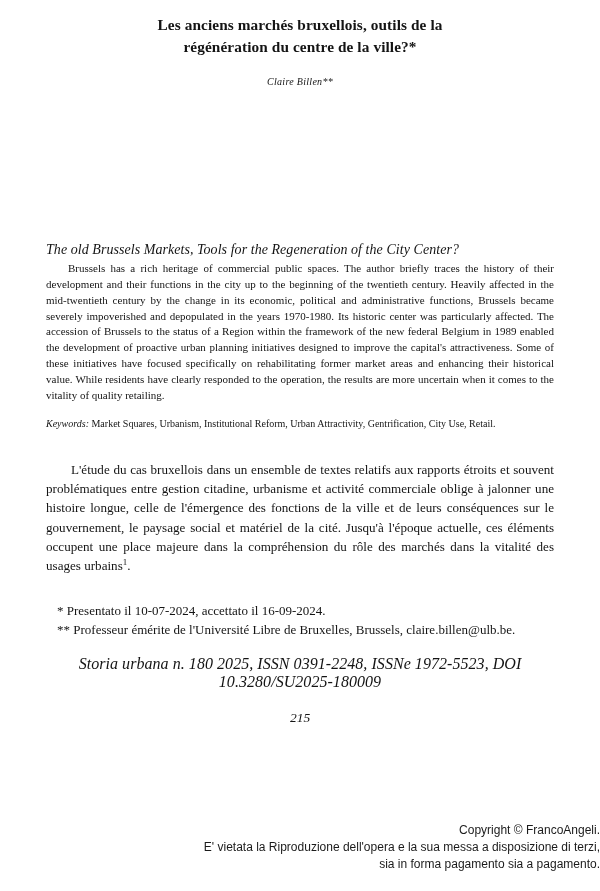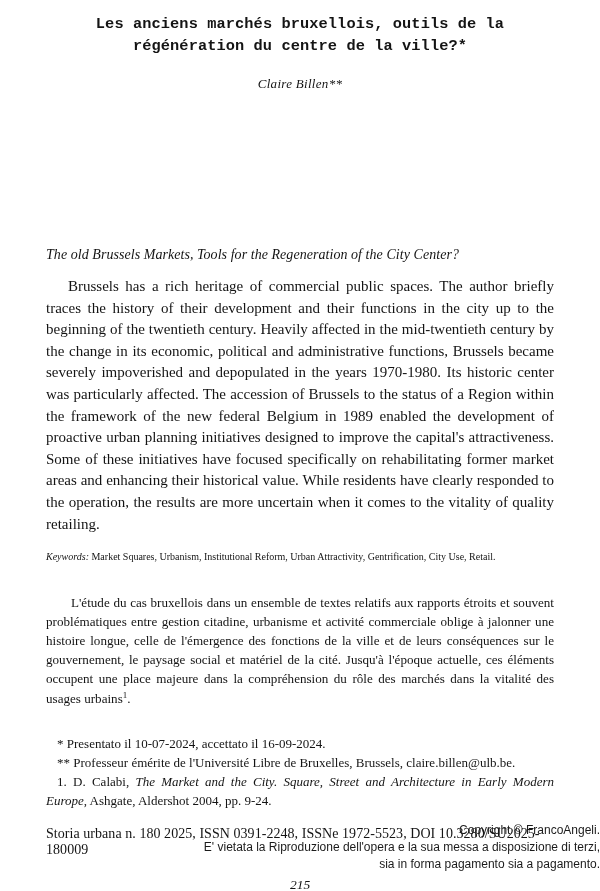--- a/index.html
+++ b/index.html
@@ -31,46 +31,46 @@
 
   
   .title {
     font-size: 15.3px;
     font-weight: bold;
     text-align: center;
     line-height: 1.42;
     margin-top: 14px;
     letter-spacing: 0.1px;
   }
-  .title-line { display: block; font-family: Liberation Mono, monospace; }
+  .title-line { display: block; }
 
   .author {
-    font-size: 13px;
+    font-size: 10px;
     font-style: italic;
     text-align: center;
     margin-top: 19px;
     letter-spacing: 0.3px;
   }
 
   
   .abstract-block {
     margin-top: 153px;
   }
   .subtitle-en {
     font-size: 14px;
     font-style: italic;
     text-align: left;
     line-height: 1.4;
     letter-spacing: 0.05px;
   }
   .abstract {
-    font-size: 15px;
+    font-size: 11px;
     text-align: justify;
     line-height: 1.44;
-    margin-top: 11px;
+    margin-top: 1px;
     text-indent: 22px;
     hyphens: none;
   }
   .keywords {
     font-size: 10px;
     text-align: justify;
     line-height: 1.44;
     margin-top: 14px;
   }
   .keywords .kw-label {
@@ -102,22 +102,23 @@
     text-align: justify;
   }
   .footnote.fn-num {
     margin-top: 0px;
   }
   .footnote i { font-style: italic; }
 
   
   .citation {
     margin-top: 15px;
-    font-size: 14px;
-    text-align: left;
+    font-size: 16px;
+    font-style: italic;
+    text-align: center;
     letter-spacing: 0.05px;
   }
 
   
   .folio {
     margin-top: 19px;
     font-size: 13.5px;
     font-style: italic;
     text-align: center;
   }
@@ -153,21 +154,20 @@
       <div class="subtitle-en">The old Brussels Markets, Tools for the Regeneration of the City Center?</div>
       <p class="abstract">Brussels has a rich heritage of commercial public spaces. The author briefly traces the history of their development and their functions in the city up to the beginning of the twentieth century. Heavily affected in the mid-twentieth century by the change in its economic, political and administrative functions, Brussels became severely impoverished and depopulated in the years 1970-1980. Its historic center was particularly affected. The accession of Brussels to the status of a Region within the framework of the new federal Belgium in 1989 enabled the development of proactive urban planning initiatives designed to improve the capital's attractiveness. Some of these initiatives have focused specifically on rehabilitating former market areas and enhancing their historical value. While residents have clearly responded to the operation, the results are more uncertain when it comes to the vitality of quality retailing.</p>
       <p class="keywords"><span class="kw-label">Keywords:</span><span> Market Squares, Urbanism, Institutional Reform, Urban Attractivity, Gentrification, City Use, Retail.</span></p>
     </div>
 
     <p class="body-fr"><span>L'étude du cas bruxellois dans un ensemble de textes relatifs aux rapports étroits et souvent problématiques entre gestion citadine, urbanisme et activité commerciale oblige à jalonner une histoire longue, celle de l'émergence des fonctions de la ville et de leurs conséquences sur le gouvernement, le paysage social et matériel de la cité. Jusqu'à l'époque actuelle, ces éléments occupent une place majeure dans la compréhension du rôle des marchés dans la vitalité des usages urbains</span><sup class="fnref">1</sup><span>.</span></p>
 
     <div class="footnotes">
       <div class="footnote">* Presentato il 10-07-2024, accettato il 16-09-2024.</div>
       <div class="footnote">** Professeur émérite de l'Université Libre de Bruxelles, Brussels, claire.billen@ulb.be.</div>
-      <div class="footnote fn-num"><span>1. D. Calabi, </span><i>The Market and the City. Square, Street and Architecture in Early Modern Europe</i><span>, Ashgate, Aldershot 2004, pp. 9-24.</span></div>
     </div>
 
     <div class="citation">Storia urbana n. 180 2025, ISSN 0391-2248, ISSNe 1972-5523, DOI 10.3280/SU2025-180009</div>
 
     <div class="folio">215</div>
 
   </div>
 
   <div class="copyright">
     <div>Copyright © FrancoAngeli.</div>

